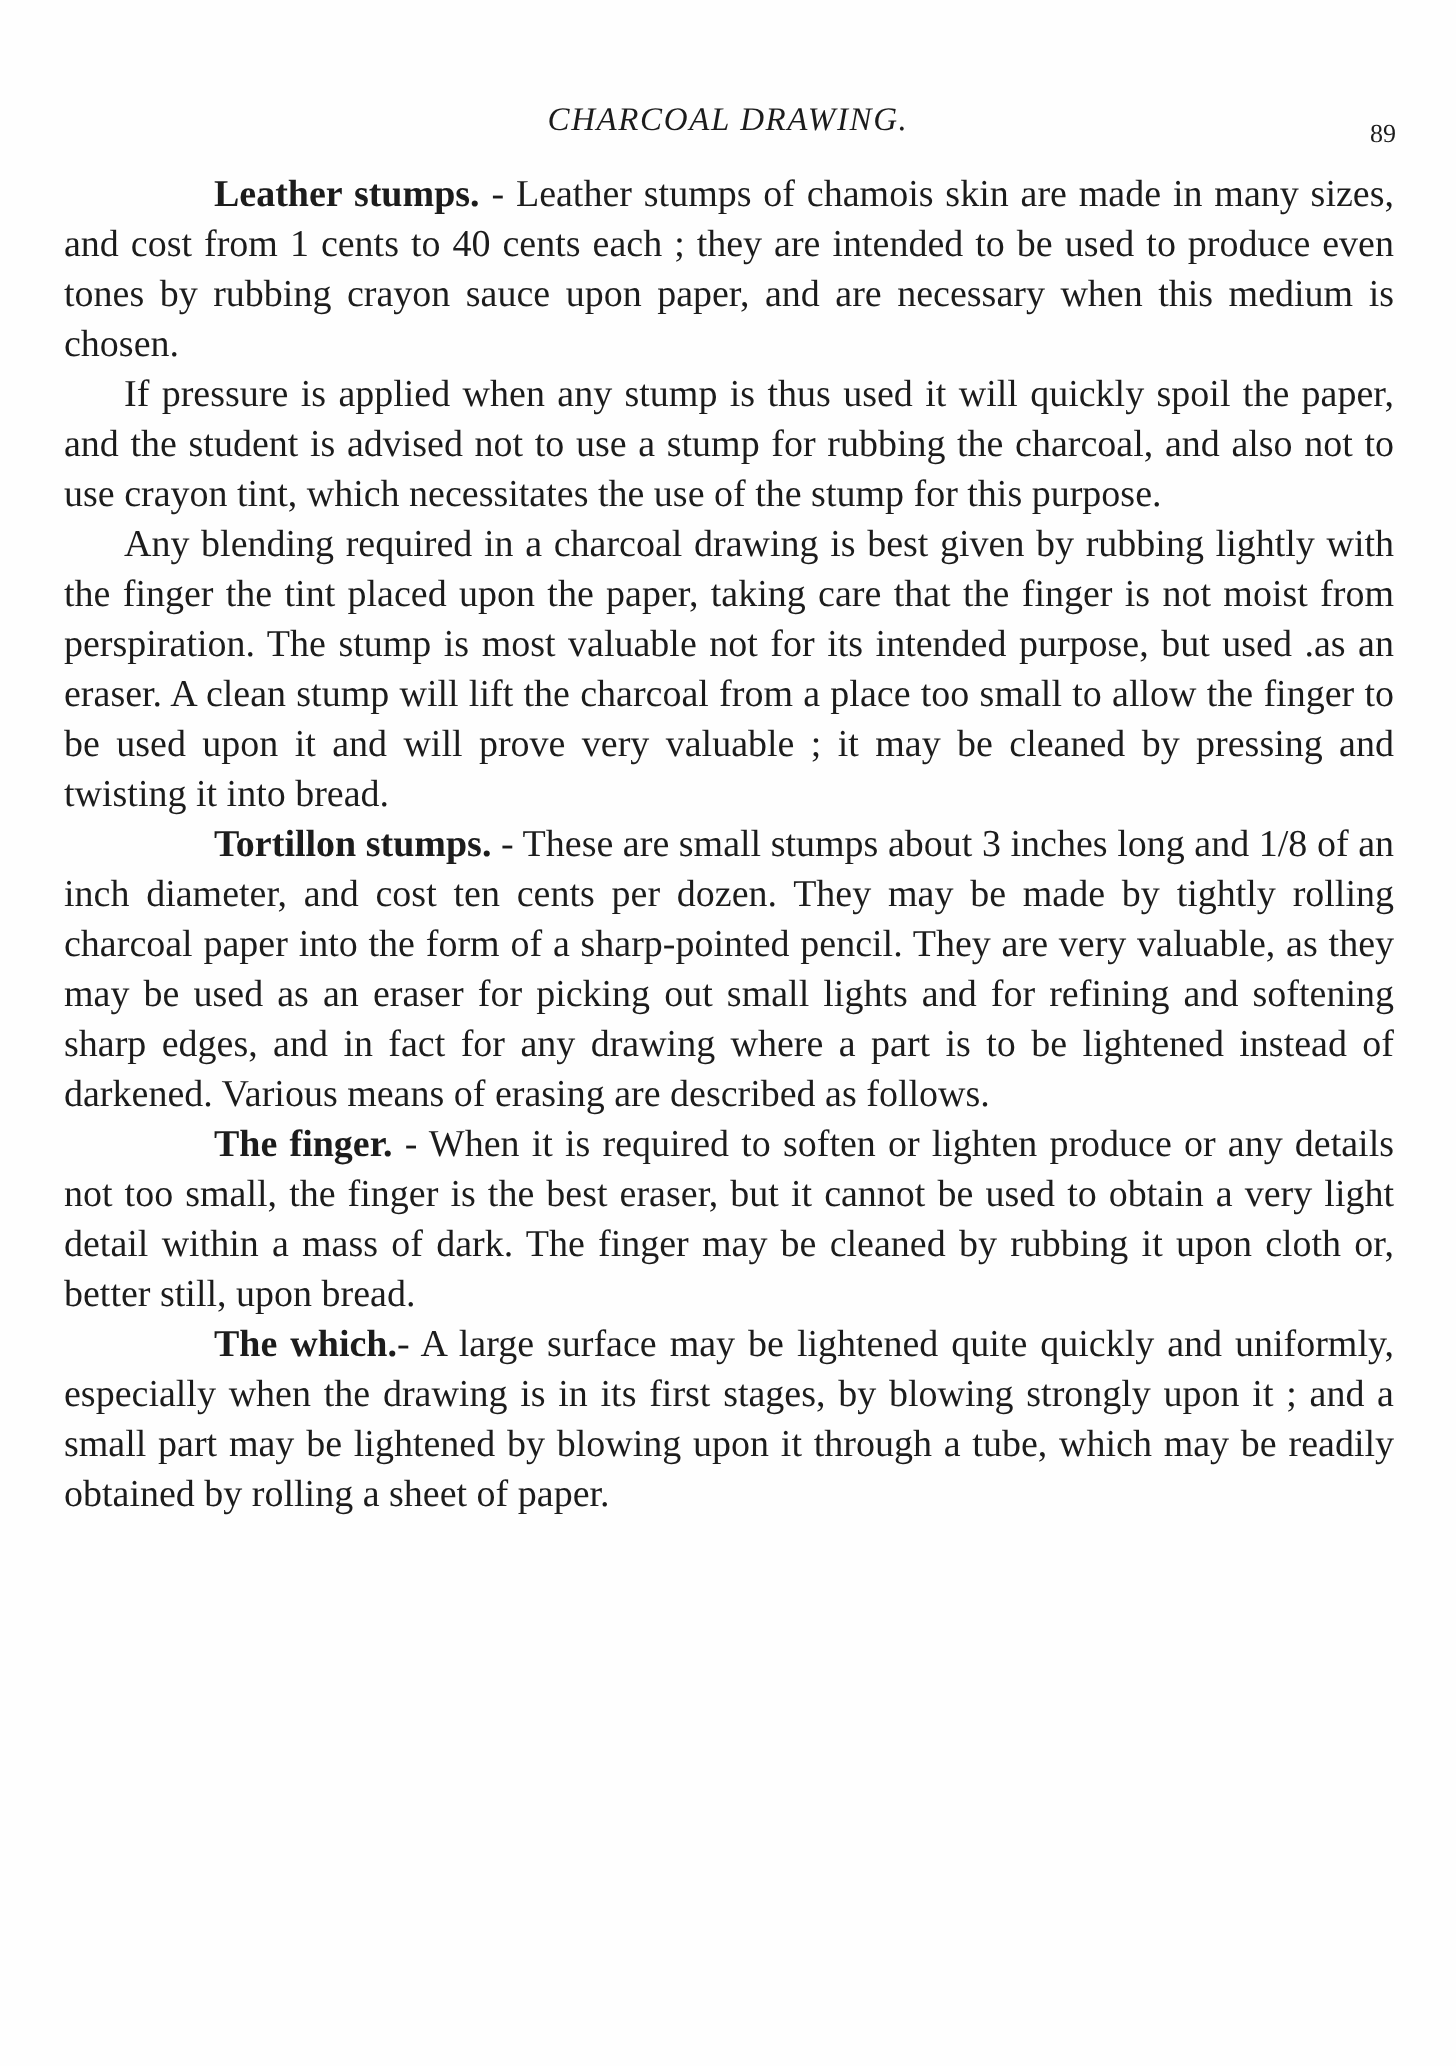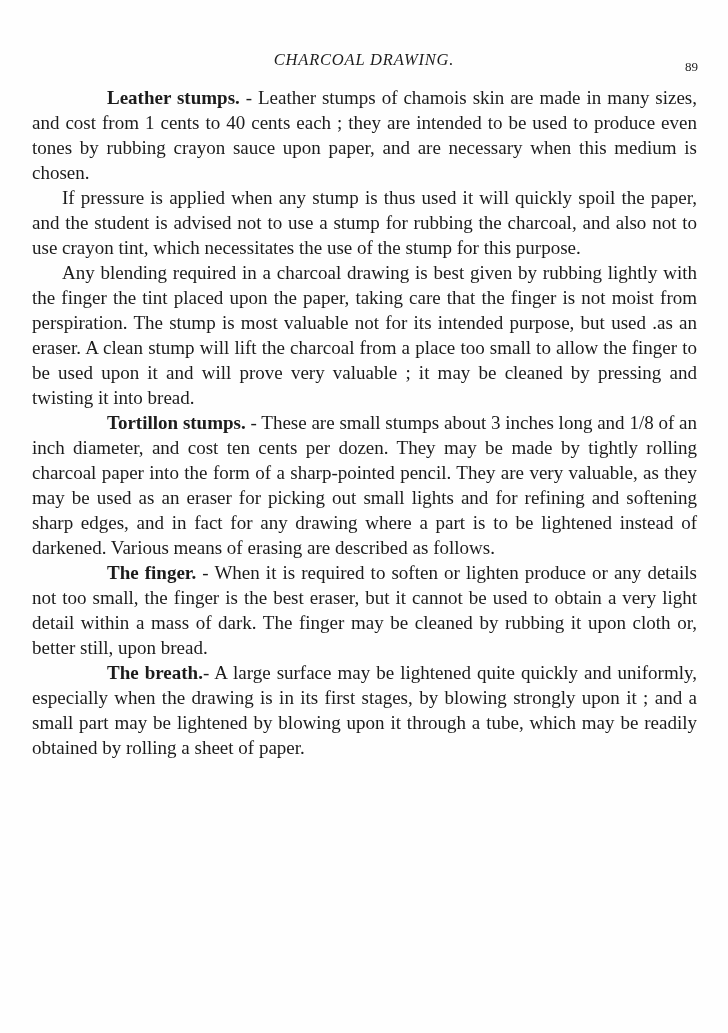--- a/index.html
+++ b/index.html
@@ -62,15 +62,15 @@
 
 <div class="page">
   <div class="page-number">89</div>
   <div class="running-header">CHARCOAL DRAWING.</div>
   <div class="body-text" id="paragraphs">
       <p class="para indent"><b>Leather stumps.</b><span> - Leather stumps of chamois skin are made in many sizes, and cost from 1 cents to 40 cents each ; they are intended to be used to produce even tones by rubbing crayon sauce upon paper, and are necessary when this medium is chosen.</span></p>
       <p class="para indent"><span>If pressure is applied when any stump is thus used it will quickly spoil the paper, and the student is advised not to use a stump for rubbing the charcoal, and also not to use crayon tint, which necessitates the use of the stump for this purpose.</span></p>
       <p class="para indent"><span>Any blending required in a charcoal drawing is best given by rubbing lightly with the finger the tint placed upon the paper, taking care that the finger is not moist from perspiration. The stump is most valuable not for its intended purpose, but used .as an eraser. A clean stump will lift the charcoal from a place too small to allow the finger to be used upon it and will prove very valuable ; it may be cleaned by pressing and twisting it into bread.</span></p>
       <p class="para indent"><b>Tortillon stumps.</b><span> - These are small stumps about 3 inches long and 1/8 of an inch diameter, and cost ten cents per dozen. They may be made by tightly rolling charcoal paper into the form of a sharp-pointed pencil. They are very valuable, as they may be used as an eraser for picking out small lights and for refining and softening sharp edges, and in fact for any drawing where a part is to be lightened instead of darkened. Various means of erasing are described as follows.</span></p>
       <p class="para indent"><b>The finger.</b><span> - When it is required to soften or lighten produce or any details not too small, the finger is the best eraser, but it cannot be used to obtain a very light detail within a mass of dark. The finger may be cleaned by rubbing it upon cloth or, better still, upon bread.</span></p>
-      <p class="para indent"><b>The breath.</b><span>-  A large surface may be lightened quite quickly and uniformly, especially when the drawing is in its first stages, by blowing strongly upon it ; and a small part may be lightened by blowing upon it through a tube, which may be readily obtained by rolling a sheet of paper.</span></p>
+      <p class="para indent"><b>The which.</b><span>-  A large surface may be lightened quite quickly and uniformly, especially when the drawing is in its first stages, by blowing strongly upon it ; and a small part may be lightened by blowing upon it through a tube, which may be readily obtained by rolling a sheet of paper.</span></p>
     </div>
 </div>
 
 </body></html>

